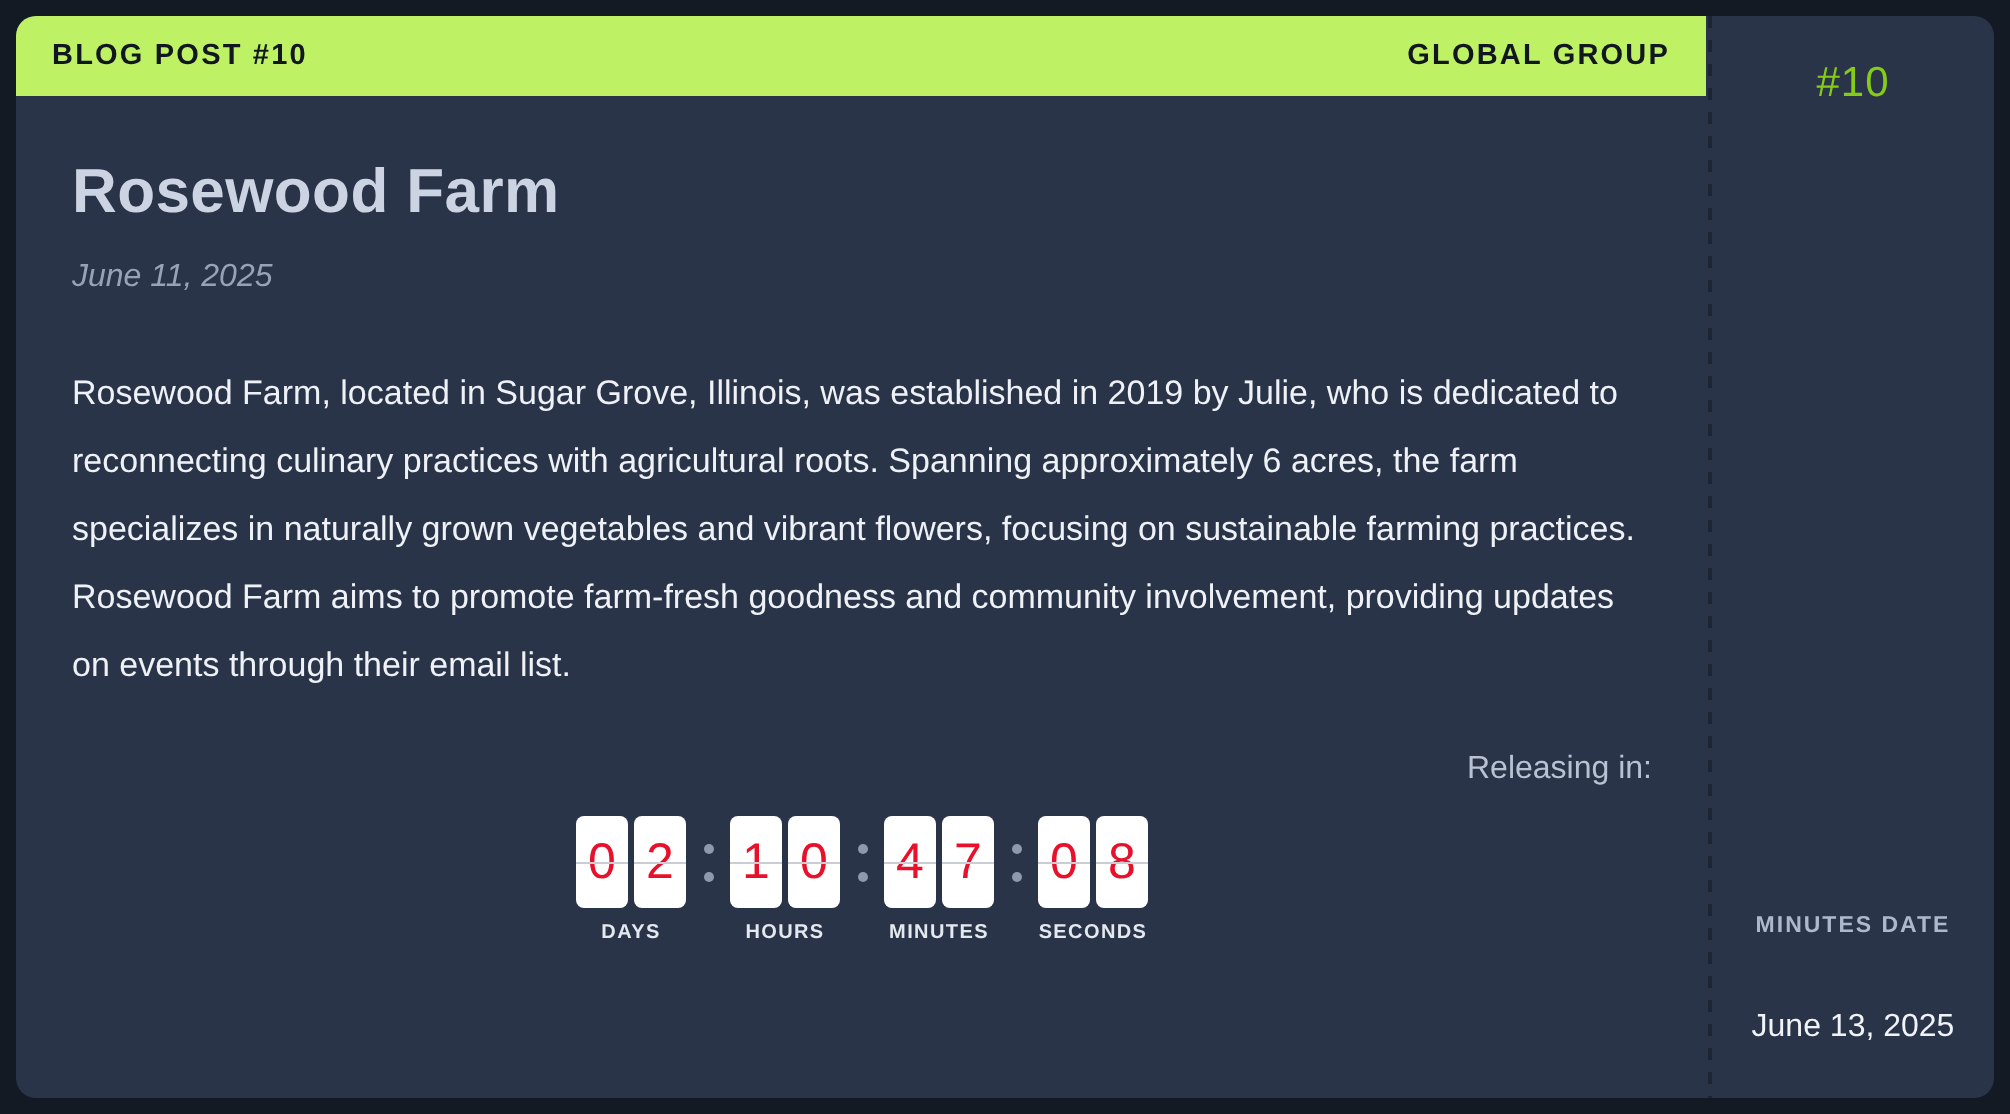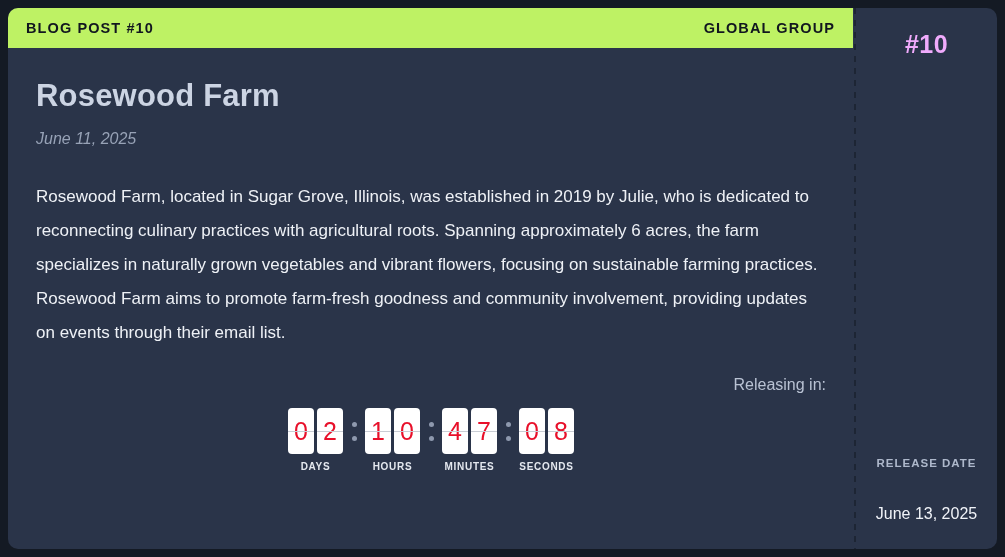--- a/index.html
+++ b/index.html
@@ -139,23 +139,23 @@
     left: 848px; top: 0;
     width: 141px; height: 541px;
     display: flex;
     flex-direction: column;
     justify-content: space-between;
     align-items: center;
     padding: 22px 8px 26px 8px;
     text-align: center;
   }
   .sidebar-number {
-    color: #f0abfc;
-    font-size: 25px;
-    font-weight: bold;
+    color: #84cc16;
+    font-size: 21px;
+    font-weight: normal;
     letter-spacing: 0.5px;
   }
   .sidebar-footer { width: 100%; }
   .release-label {
     color: #aeb8cb;
     font-size: 11.5px;
     font-weight: bold;
     letter-spacing: 1px;
     margin-bottom: 14px;
   }
@@ -235,19 +235,19 @@
 
         </div>
       </div>
     </div>
 
     <div class="divider"></div>
 
     <div class="sidebar">
       <div class="sidebar-number">#10</div>
       <div class="sidebar-footer">
-        <div class="release-label">RELEASE DATE</div>
+        <div class="release-label">MINUTES DATE</div>
         <div class="release-date">June 13, 2025</div>
       </div>
     </div>
 
   </div>
 </div>
 
 </body></html>

